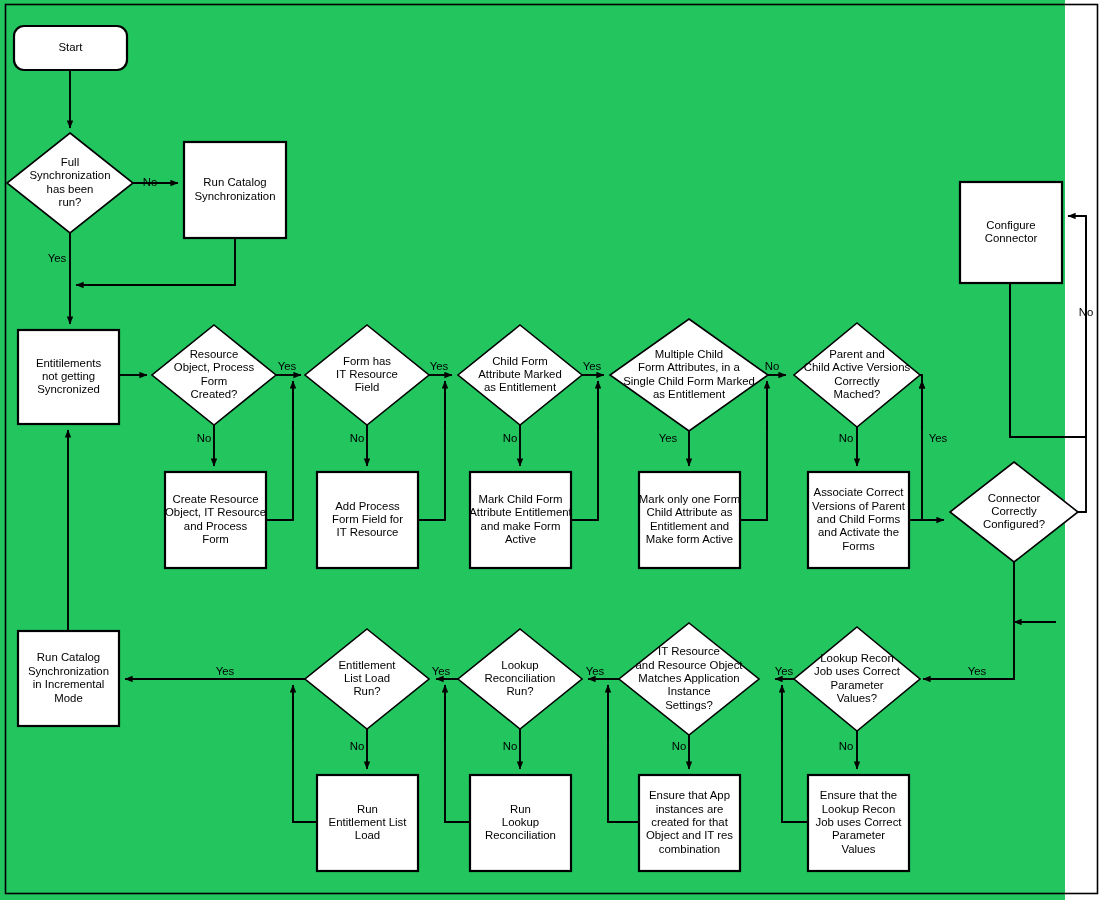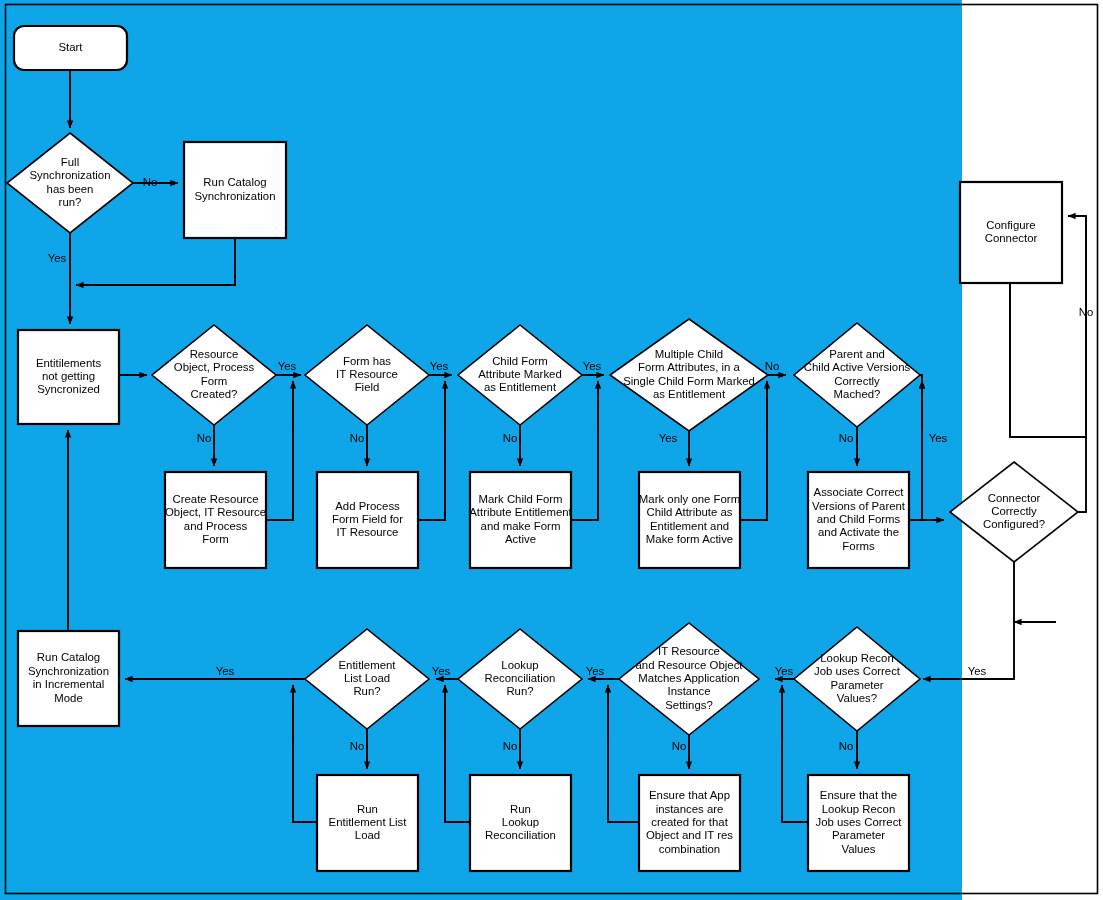--- a/index.html
+++ b/index.html
@@ -3,23 +3,23 @@
 <meta charset="utf-8">
 <title>Entitlement Sync Troubleshooting Flowchart</title>
 <style>
   html, body {
     margin: 0;
     padding: 0;
     background: #ffffff;
   }
   #canvas {
     position: relative;
-    width: 962px;
+    width: 1065px;
     height: 900px;
-    background: #0ea5e9;
+    background: #22c55e;
     font-family: "Liberation Sans", sans-serif;
   }
   svg#flow {
     position: absolute;
     left: 0;
     top: 0;
     width: 1103px;
     height: 900px;
   }
   .shape-fill { fill: #ffffff; stroke: #000000; stroke-width: 2.2; }

